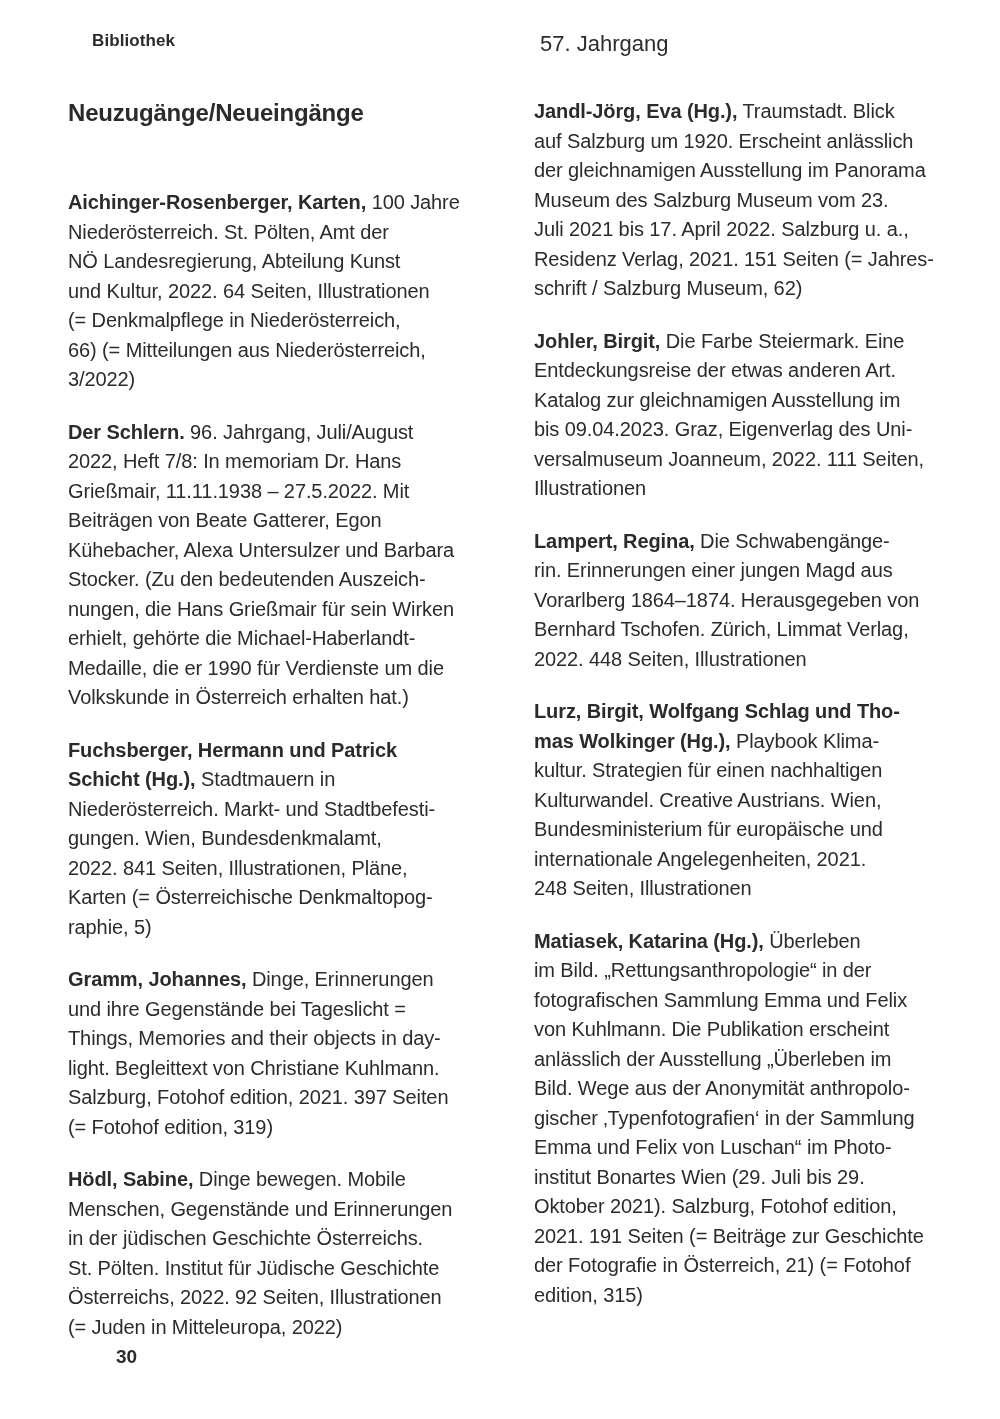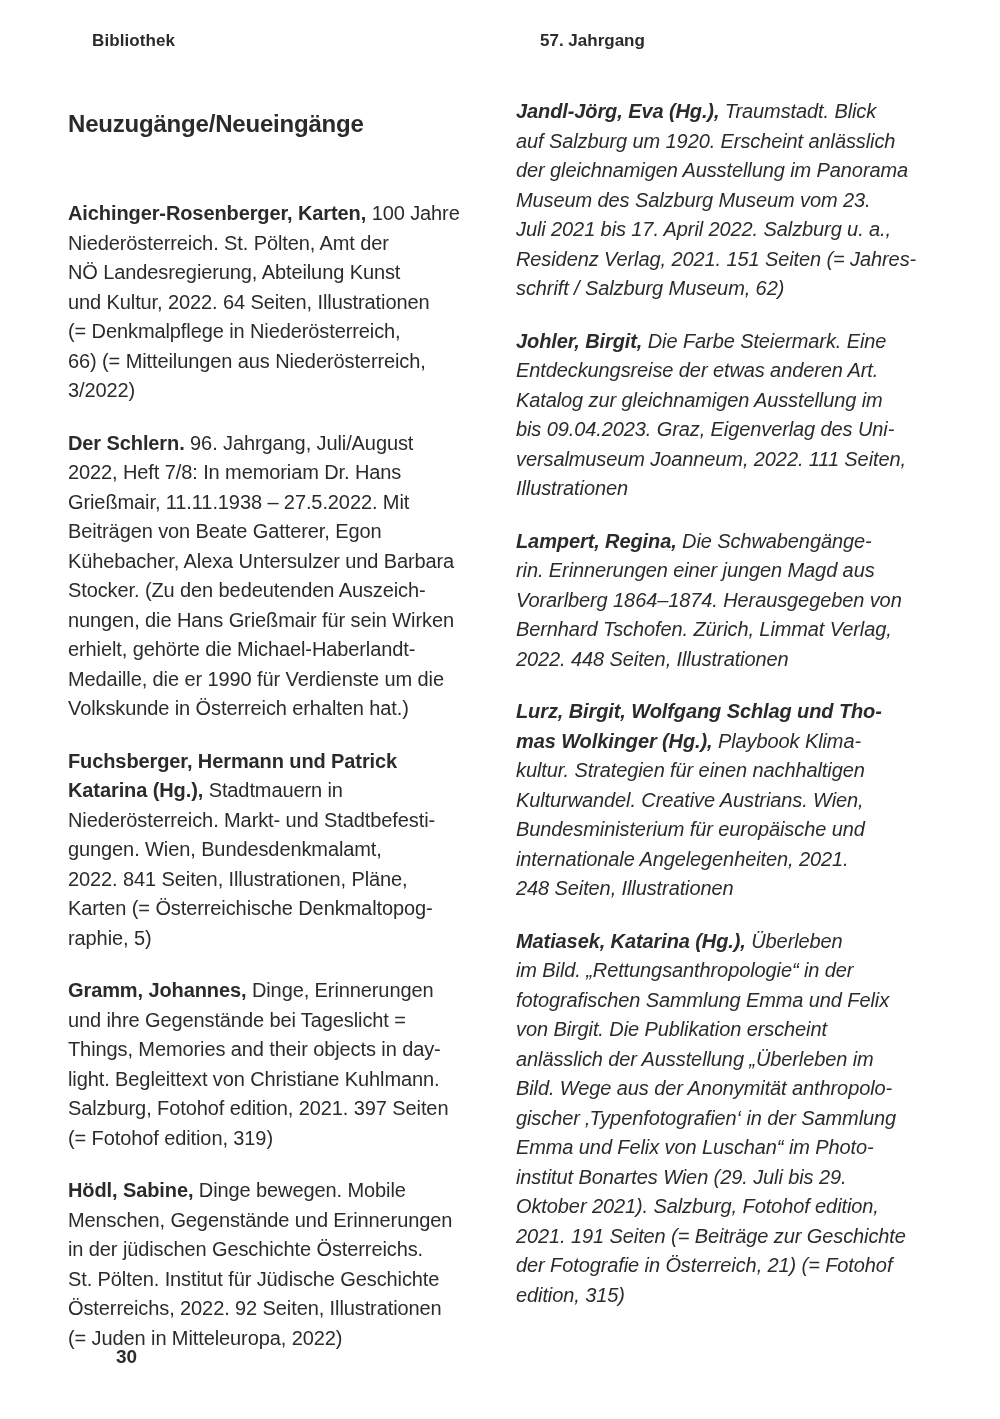--- a/index.html
+++ b/index.html
@@ -20,36 +20,36 @@
     left: 92px;
     top: 31px;
     font-size: 17px;
     font-weight: bold;
     letter-spacing: 0.1px;
   }
   .header-right {
     position: absolute;
     left: 540px;
     top: 31px;
-    font-size: 17px;
-    font-weight: bold;
+    font-size: 22px;
+    font-weight: normal;
   }
   .col {
     position: absolute;
     top: 97px;
     width: 448px;
   }
   .col-left  { left: 68px; }
-  .col-right { left: 516px; font-style: italic; }
+  .col-right { left: 534px; }
   .section-title {
     font-size: 24px;
     font-weight: bold;
     line-height: 30px;
     letter-spacing: -0.2px;
-    margin: 12px 0 60px 0;
+    margin: 1px 0 60px 0;
   }
   .entry { margin: 0 0 23px 0; }
   .line {
     font-size: 20px;
     line-height: 29.5px;
     white-space: pre;
     letter-spacing: -0.1px;
   }
   .b { font-weight: bold; }
   .page-number {
@@ -89,21 +89,21 @@
           <div class="line"><span>Beiträgen von Beate Gatterer, Egon</span></div>
           <div class="line"><span>Kühebacher, Alexa Untersulzer und Barbara</span></div>
           <div class="line"><span>Stocker. (Zu den bedeutenden Auszeich-</span></div>
           <div class="line"><span>nungen, die Hans Grießmair für sein Wirken</span></div>
           <div class="line"><span>erhielt, gehörte die Michael-Haberlandt-</span></div>
           <div class="line"><span>Medaille, die er 1990 für Verdienste um die</span></div>
           <div class="line"><span>Volkskunde in Österreich erhalten hat.)</span></div>
         </div>
         <div class="entry">
           <div class="line"><span class="b">Fuchsberger, Hermann und Patrick</span></div>
-          <div class="line"><span class="b">Katarina (Hg.),</span><span> Stadtmauern in</span></div>
+          <div class="line"><span class="b">Schicht (Hg.),</span><span> Stadtmauern in</span></div>
           <div class="line"><span>Niederösterreich. Markt- und Stadtbefesti-</span></div>
           <div class="line"><span>gungen. Wien, Bundesdenkmalamt,</span></div>
           <div class="line"><span>2022. 841 Seiten, Illustrationen, Pläne,</span></div>
           <div class="line"><span>Karten (= Österreichische Denkmaltopog-</span></div>
           <div class="line"><span>raphie, 5)</span></div>
         </div>
         <div class="entry">
           <div class="line"><span class="b">Gramm, Johannes,</span><span> Dinge, Erinnerungen</span></div>
           <div class="line"><span>und ihre Gegenstände bei Tageslicht =</span></div>
           <div class="line"><span>Things, Memories and their objects in day-</span></div>
@@ -154,21 +154,21 @@
           <div class="line"><span>kultur. Strategien für einen nachhaltigen</span></div>
           <div class="line"><span>Kulturwandel. Creative Austrians. Wien,</span></div>
           <div class="line"><span>Bundesministerium für europäische und</span></div>
           <div class="line"><span>internationale Angelegenheiten, 2021.</span></div>
           <div class="line"><span>248 Seiten, Illustrationen</span></div>
         </div>
         <div class="entry">
           <div class="line"><span class="b">Matiasek, Katarina (Hg.),</span><span> Überleben</span></div>
           <div class="line"><span>im Bild. „Rettungsanthropologie“ in der</span></div>
           <div class="line"><span>fotografischen Sammlung Emma und Felix</span></div>
-          <div class="line"><span>von Birgit. Die Publikation erscheint</span></div>
+          <div class="line"><span>von Kuhlmann. Die Publikation erscheint</span></div>
           <div class="line"><span>anlässlich der Ausstellung „Überleben im</span></div>
           <div class="line"><span>Bild. Wege aus der Anonymität anthropolo-</span></div>
           <div class="line"><span>gischer ‚Typenfotografien‘ in der Sammlung</span></div>
           <div class="line"><span>Emma und Felix von Luschan“ im Photo-</span></div>
           <div class="line"><span>institut Bonartes Wien (29. Juli bis 29.</span></div>
           <div class="line"><span>Oktober 2021). Salzburg, Fotohof edition,</span></div>
           <div class="line"><span>2021. 191 Seiten (= Beiträge zur Geschichte</span></div>
           <div class="line"><span>der Fotografie in Österreich, 21) (= Fotohof</span></div>
           <div class="line"><span>edition, 315)</span></div>
         </div>

